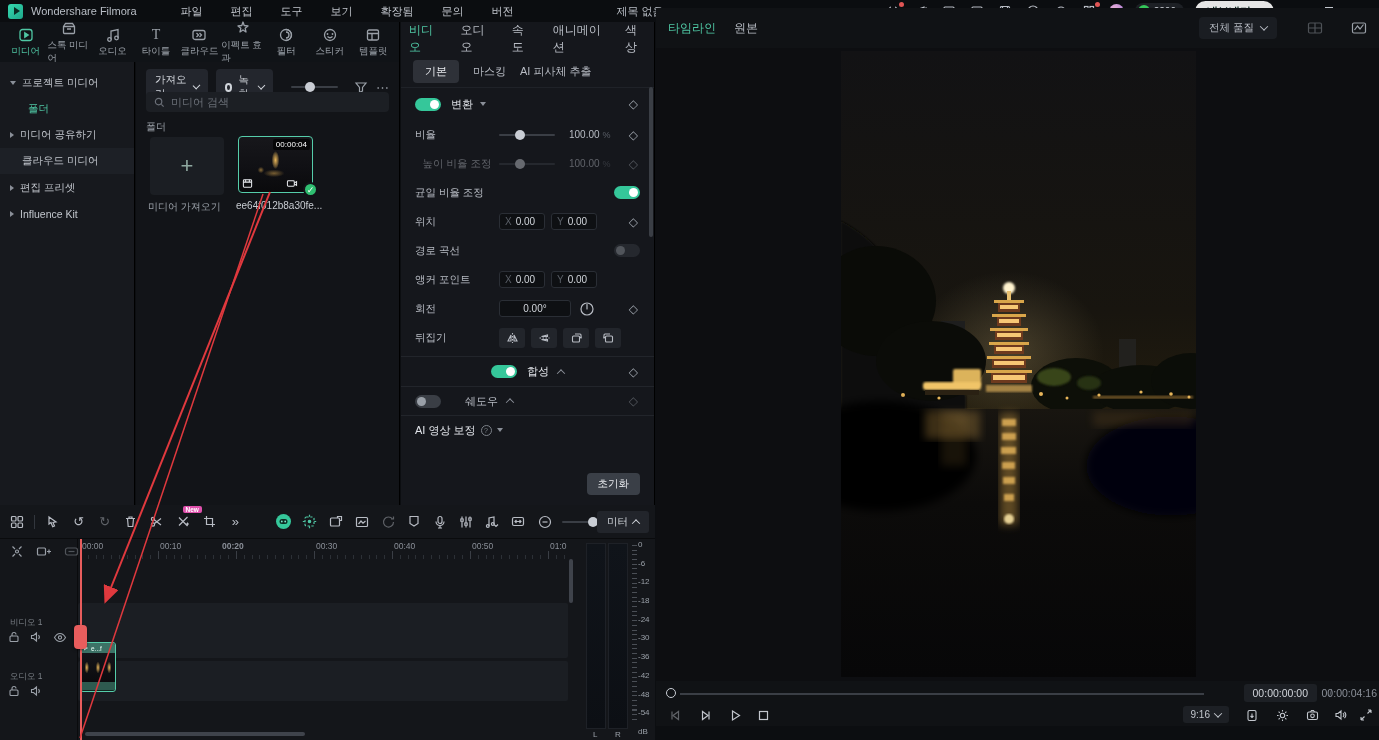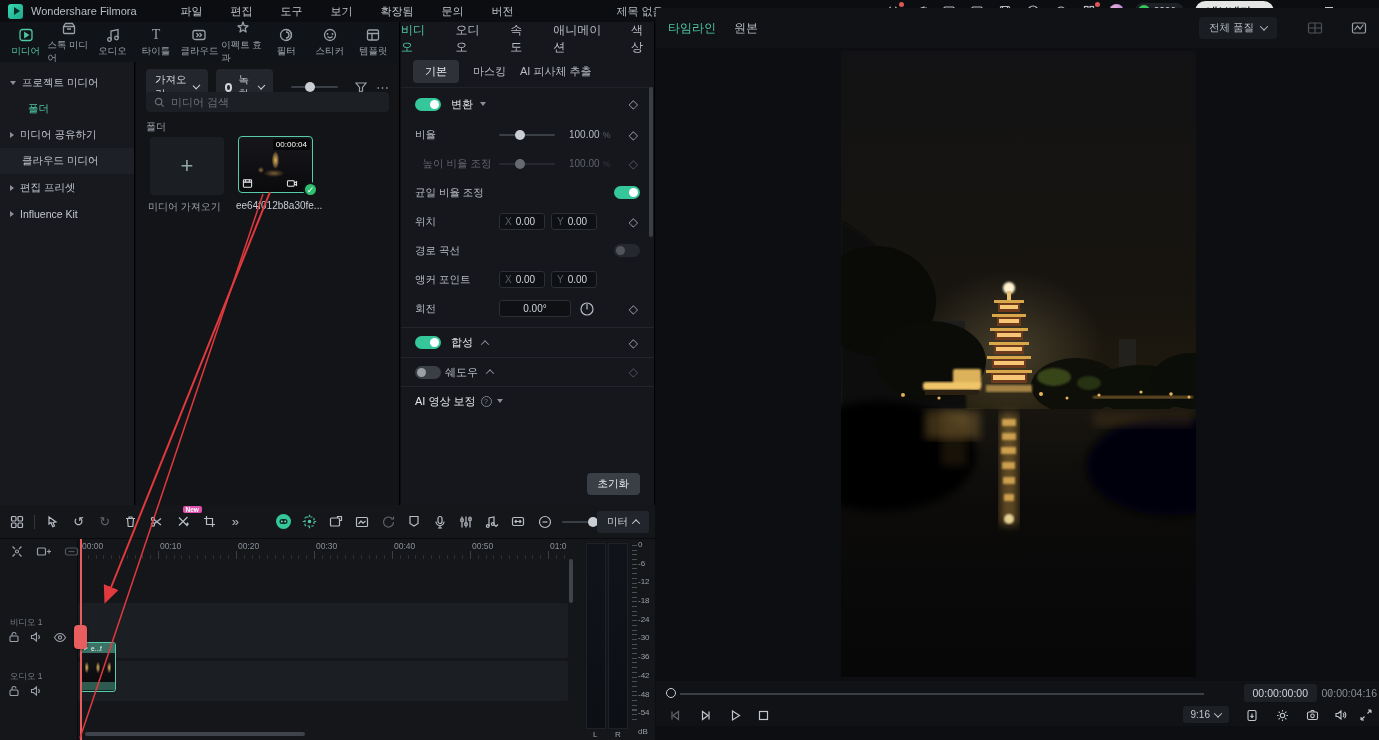--- a/index.html
+++ b/index.html
@@ -56,21 +56,21 @@
   .clip-tile{left:102px;top:74px;width:75px;height:57px;border:1.5px solid #55cdaa;background:
      radial-gradient(5px 12px at 50% 42%,#e8b65a 0%,rgba(232,182,90,.35) 55%,transparent 75%),
      radial-gradient(14px 5px at 48% 66%,rgba(220,170,80,.5),transparent 75%),
      radial-gradient(4px 4px at 30% 60%,rgba(220,170,80,.6),transparent 80%),
      linear-gradient(#17171b 0%,#101014 55%,#0a0a0c 100%);cursor:pointer;}
   .dur-badge{position:absolute;right:2px;top:2px;background:rgba(0,0,0,.7);color:#fff;font-size:8px;padding:1px 3px;border-radius:2px;}
   .check-badge{position:absolute;right:-6px;bottom:-5px;width:15px;height:15px;border-radius:50%;background:#2fbf71;color:#fff;font-size:9px;display:flex;align-items:center;justify-content:center;border:2px solid #121418;}
   .tile-label{position:absolute;font-size:10px;color:#9aa0a8;}
   
   #props{position:absolute;left:401px;top:22px;width:254px;height:483px;background:#15171c;border-right:1px solid #000;}
-  .pt-row{display:flex;align-items:center;gap:20px;height:34px;padding:0 0;font-size:12px;color:#b8bcc4;}
+  .pt-row{display:flex;align-items:center;gap:20px;height:34px;padding:0 8px;font-size:12px;color:#b8bcc4;}
   .pt-row .active{color:#4fc7a4;}
   .pst-row{display:flex;align-items:center;gap:14px;height:32px;padding:0 12px;font-size:11px;color:#b8bcc4;border-bottom:1px solid #1f2228;}
   .pill{background:#2e3138;color:#e8eaee;border-radius:4px;padding:4px 12px;}
   .prow{display:flex;align-items:center;height:29px;padding:0 14px;position:relative;color:#b8bcc4;}
   .prow .lbl{width:84px;flex:none;font-size:10.5px;}
   .kf{position:absolute;right:16px;color:#9aa0a8;font-size:12px;cursor:pointer;}
   .tgl{width:26px;height:13px;border-radius:7px;background:#3a3e45;position:relative;flex:none;cursor:pointer;}
   .tgl::after{content:"";position:absolute;width:9px;height:9px;border-radius:50%;background:#9aa0a8;top:2px;left:2px;}
   .tgl.on{background:#35c79a;}
   .tgl.on::after{left:15px;background:#fff;}
@@ -461,30 +461,57 @@
           <span>0.00°</span>
         </span>
       <span class="ic" style="margin-left:8px;">
           <svg width="16" height="16" viewBox="0 0 16 16" fill="none" stroke="#b8bcc4" stroke-width="1.2">
             <circle cx="8" cy="8" r="6"></circle>
             <path d="M8 8V3.5" stroke-linecap="round"></path>
           </svg>
         </span>
       <span class="kf">◇</span>
     </div>
-
-    <div class="prow sect" style="height:30px;margin-top:4px;">
+    <div class="prow">
+      <span class="lbl">뒤집기</span>
+      <span class="flipbtn">
+          <svg width="13" height="12" viewBox="0 0 13 12" fill="none" stroke="currentColor" stroke-width="1.1">
+            <path d="M6.5 1v10" stroke-dasharray="1.5 1.5"></path>
+            <path d="M5 3L2 9h3zM8 3l3 6H8z"></path>
+          </svg>
+        </span>
+      <span class="flipbtn">
+          <svg width="13" height="12" viewBox="0 0 13 12" fill="none" stroke="currentColor" stroke-width="1.1">
+            <path d="M1.5 6h10" stroke-dasharray="1.5 1.5"></path>
+            <path d="M3.5 4.5L9.5 3v1.5zM3.5 7.5l6 1.5V7.5z"></path>
+          </svg>
+        </span>
+      <span class="flipbtn">
+          <svg width="13" height="12" viewBox="0 0 13 12" fill="none" stroke="currentColor" stroke-width="1.1">
+            <rect x="2.5" y="4" width="7" height="6" rx="1"></rect>
+            <path d="M5 2h5a1 1 0 011 1v3M11.5 4.5L11 6l-1.5-.7"></path>
+          </svg>
+        </span>
+      <span class="flipbtn">
+          <svg width="13" height="12" viewBox="0 0 13 12" fill="none" stroke="currentColor" stroke-width="1.1">
+            <rect x="3.5" y="4" width="7" height="6" rx="1"></rect>
+            <path d="M8 2H3a1 1 0 00-1 1v3M1.5 4.5L2 6l1.5-.7"></path>
+          </svg>
+        </span>
+    </div>
+
+    <div class="prow sect" style="height:30px;margin-top:4px;justify-content:center;">
       <span class="tgl on"></span>
       <span style="margin-left:10px;color:#e2e5ea;">합성</span>
       <i class="chev up" style="margin-left:9px;color:#8a8f98;"></i>
       <span class="kf">◇</span>
     </div>
     <div class="prow sect" style="height:29px;">
       <span class="tgl"></span>
-      <span style="margin-left:4px;">쉐도우</span>
+      <span style="margin-left:24px;">쉐도우</span>
       <i class="chev up" style="margin-left:9px;color:#8a8f98;"></i>
       <span class="kf dim">◇</span>
     </div>
     <div class="prow sect" style="height:29px;">
       <span style="color:#e2e5ea;">AI 영상 보정</span>
       <span class="help">?</span>
       <i class="tri-d"></i>
     </div>
     <span class="reset-btn">초기화</span>
     <span class="vscroll" style="top:65px;height:150px;"></span>
@@ -813,21 +840,21 @@
           <span>미터</span>
           <i class="chev up"></i>
         </span>
     </div>
 
     <div id="tl-body">
 
       <div id="ruler">
         <span class="ruler-lbl" style="left:4px;">00:00</span>
         <span class="ruler-lbl" style="left:82px;">00:10</span>
-        <span class="ruler-lbl" style="left:160px;">00:20</span>
+        <span class="ruler-lbl" style="left:144px;font-weight:bold;">00:20</span>
         <span class="ruler-lbl" style="left:238px;">00:30</span>
         <span class="ruler-lbl" style="left:316px;">00:40</span>
         <span class="ruler-lbl" style="left:394px;">00:50</span>
         <span class="ruler-lbl" style="left:472px;">01:0</span>
       </div>
 
       <div class="trackrow" style="top:64px;height:55px;"></div>
       <div class="trackrow" style="top:122px;height:40px;"></div>
 
       <div id="track-head">

